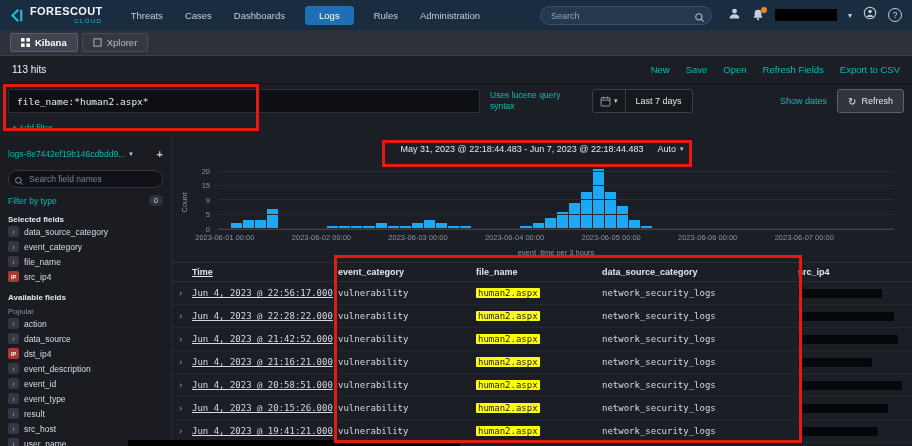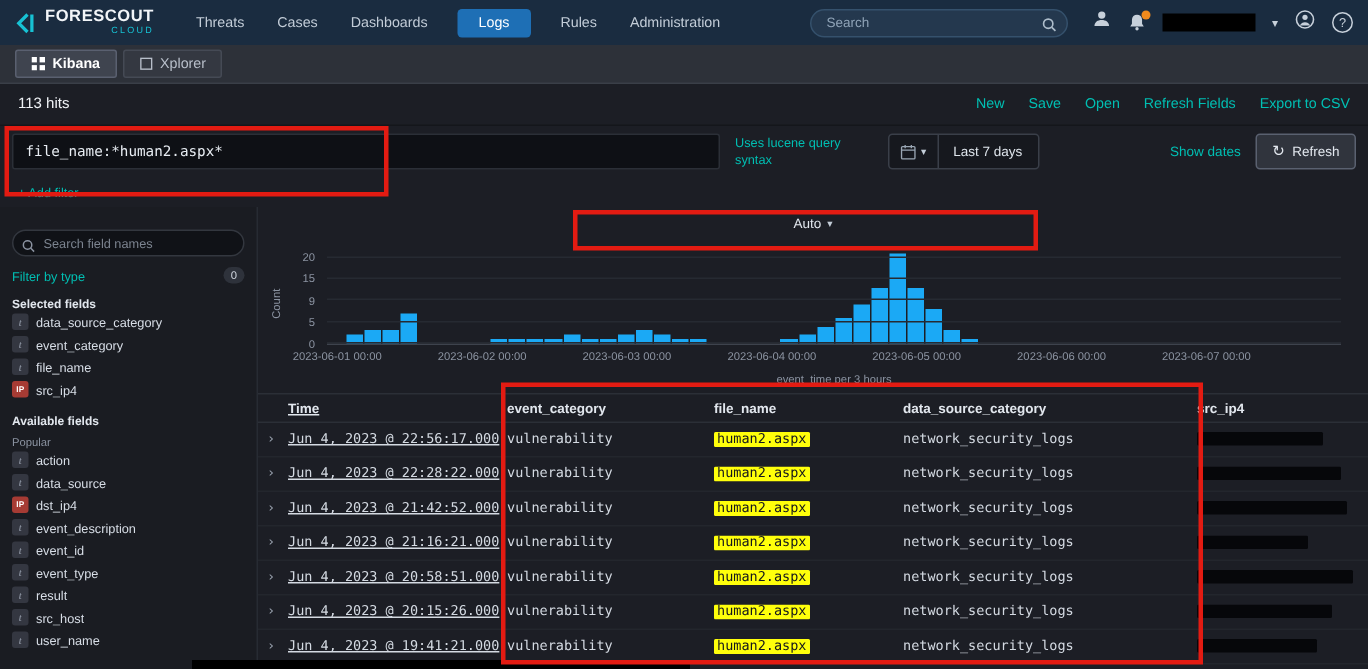--- a/index.html
+++ b/index.html
@@ -252,20 +252,25 @@
     </button>
   </div>
 
   <div class="filterrow">
     <span class="addfilter">+ Add filter</span>
   </div>
 
   <div class="workspace">
 
     <div class="sidebar">
+      <div class="idxrow">
+        <span class="idxname">logs-8e7442ef19b146cdbdd9...</span>
+        <span class="caret">▾</span>
+        <span class="addf">+</span>
+      </div>
       <div class="fsearch">
         <span class="mag">
           <svg width="10" height="10" viewBox="0 0 16 16" fill="none" stroke="currentColor" stroke-width="1.6">
             <circle cx="7" cy="7" r="4.5"></circle>
               <line x1="10.5" y1="10.5" x2="14" y2="14"></line>
           </svg>
         </span>
         <input placeholder="Search field names" style="">
       </div>
       <div class="ftyperow">
@@ -328,20 +333,21 @@
           </div>
           <div class="field-row">
             <span class="ficon str">t</span>
             <span class="fname">user_name</span>
           </div>
         </div>
     </div>
 
     <div class="main">
       <div class="chartheader">
+        <span class="rangetext">May 31, 2023 @ 22:18:44.483 - Jun 7, 2023 @ 22:18:44.483</span>
         <span class="interval">
           <span>Auto</span>
           <span class="caret">▾</span>
         </span>
       </div>
 
       <div class="chart">
         <div class="ylab">Count</div>
         <div class="yaxis">
             <div class="ytick" style="bottom: calc(0% - 4px);">0</div>

